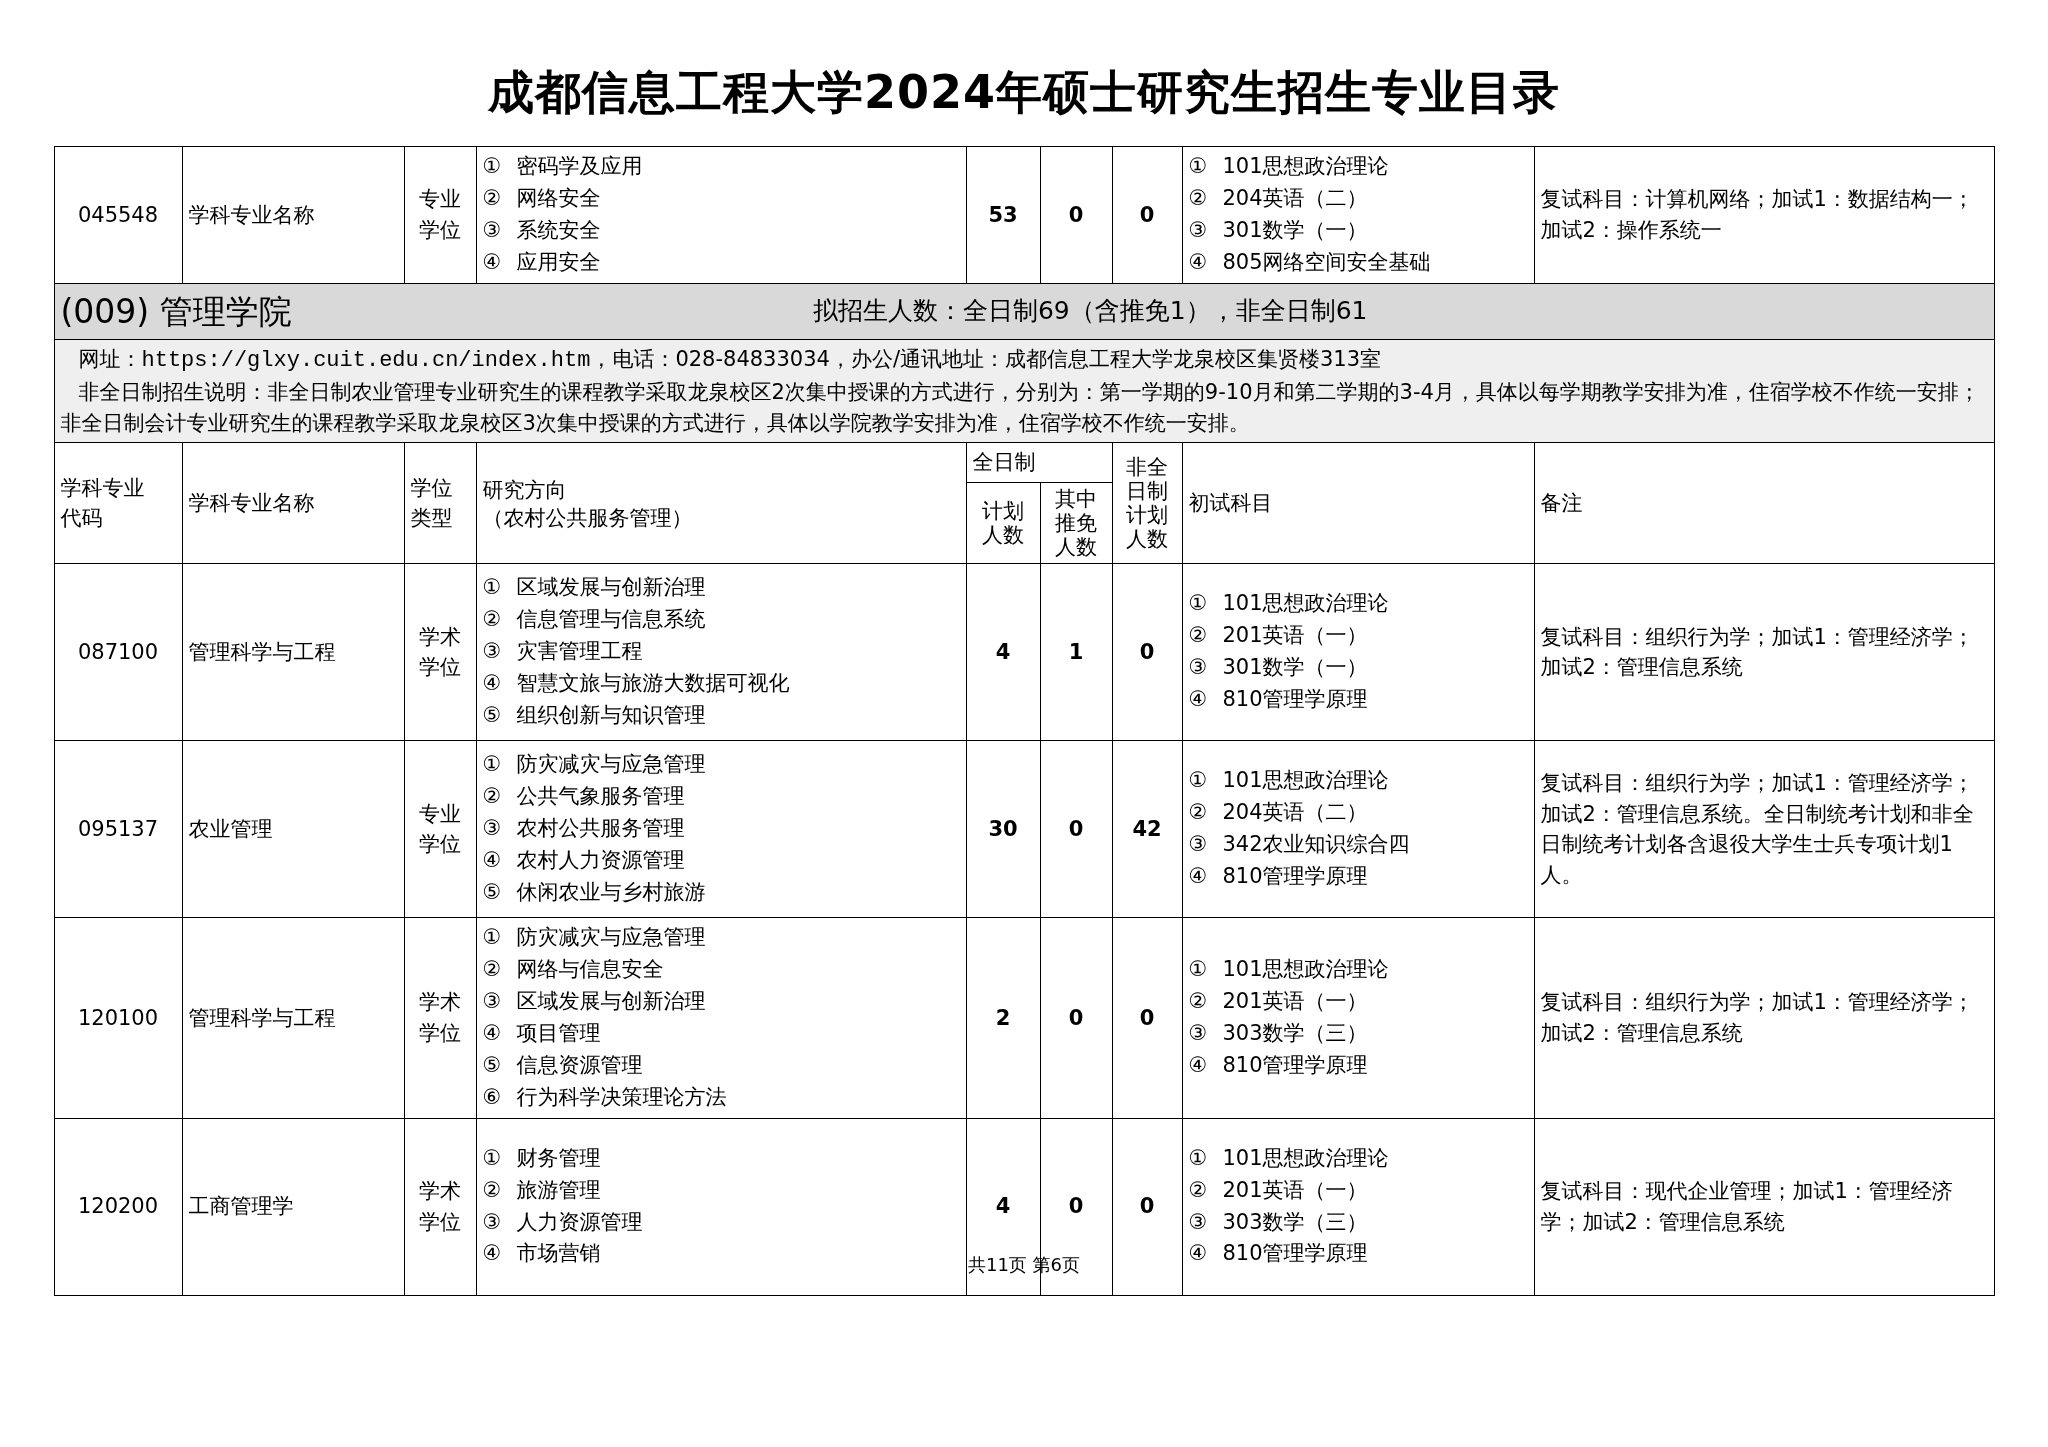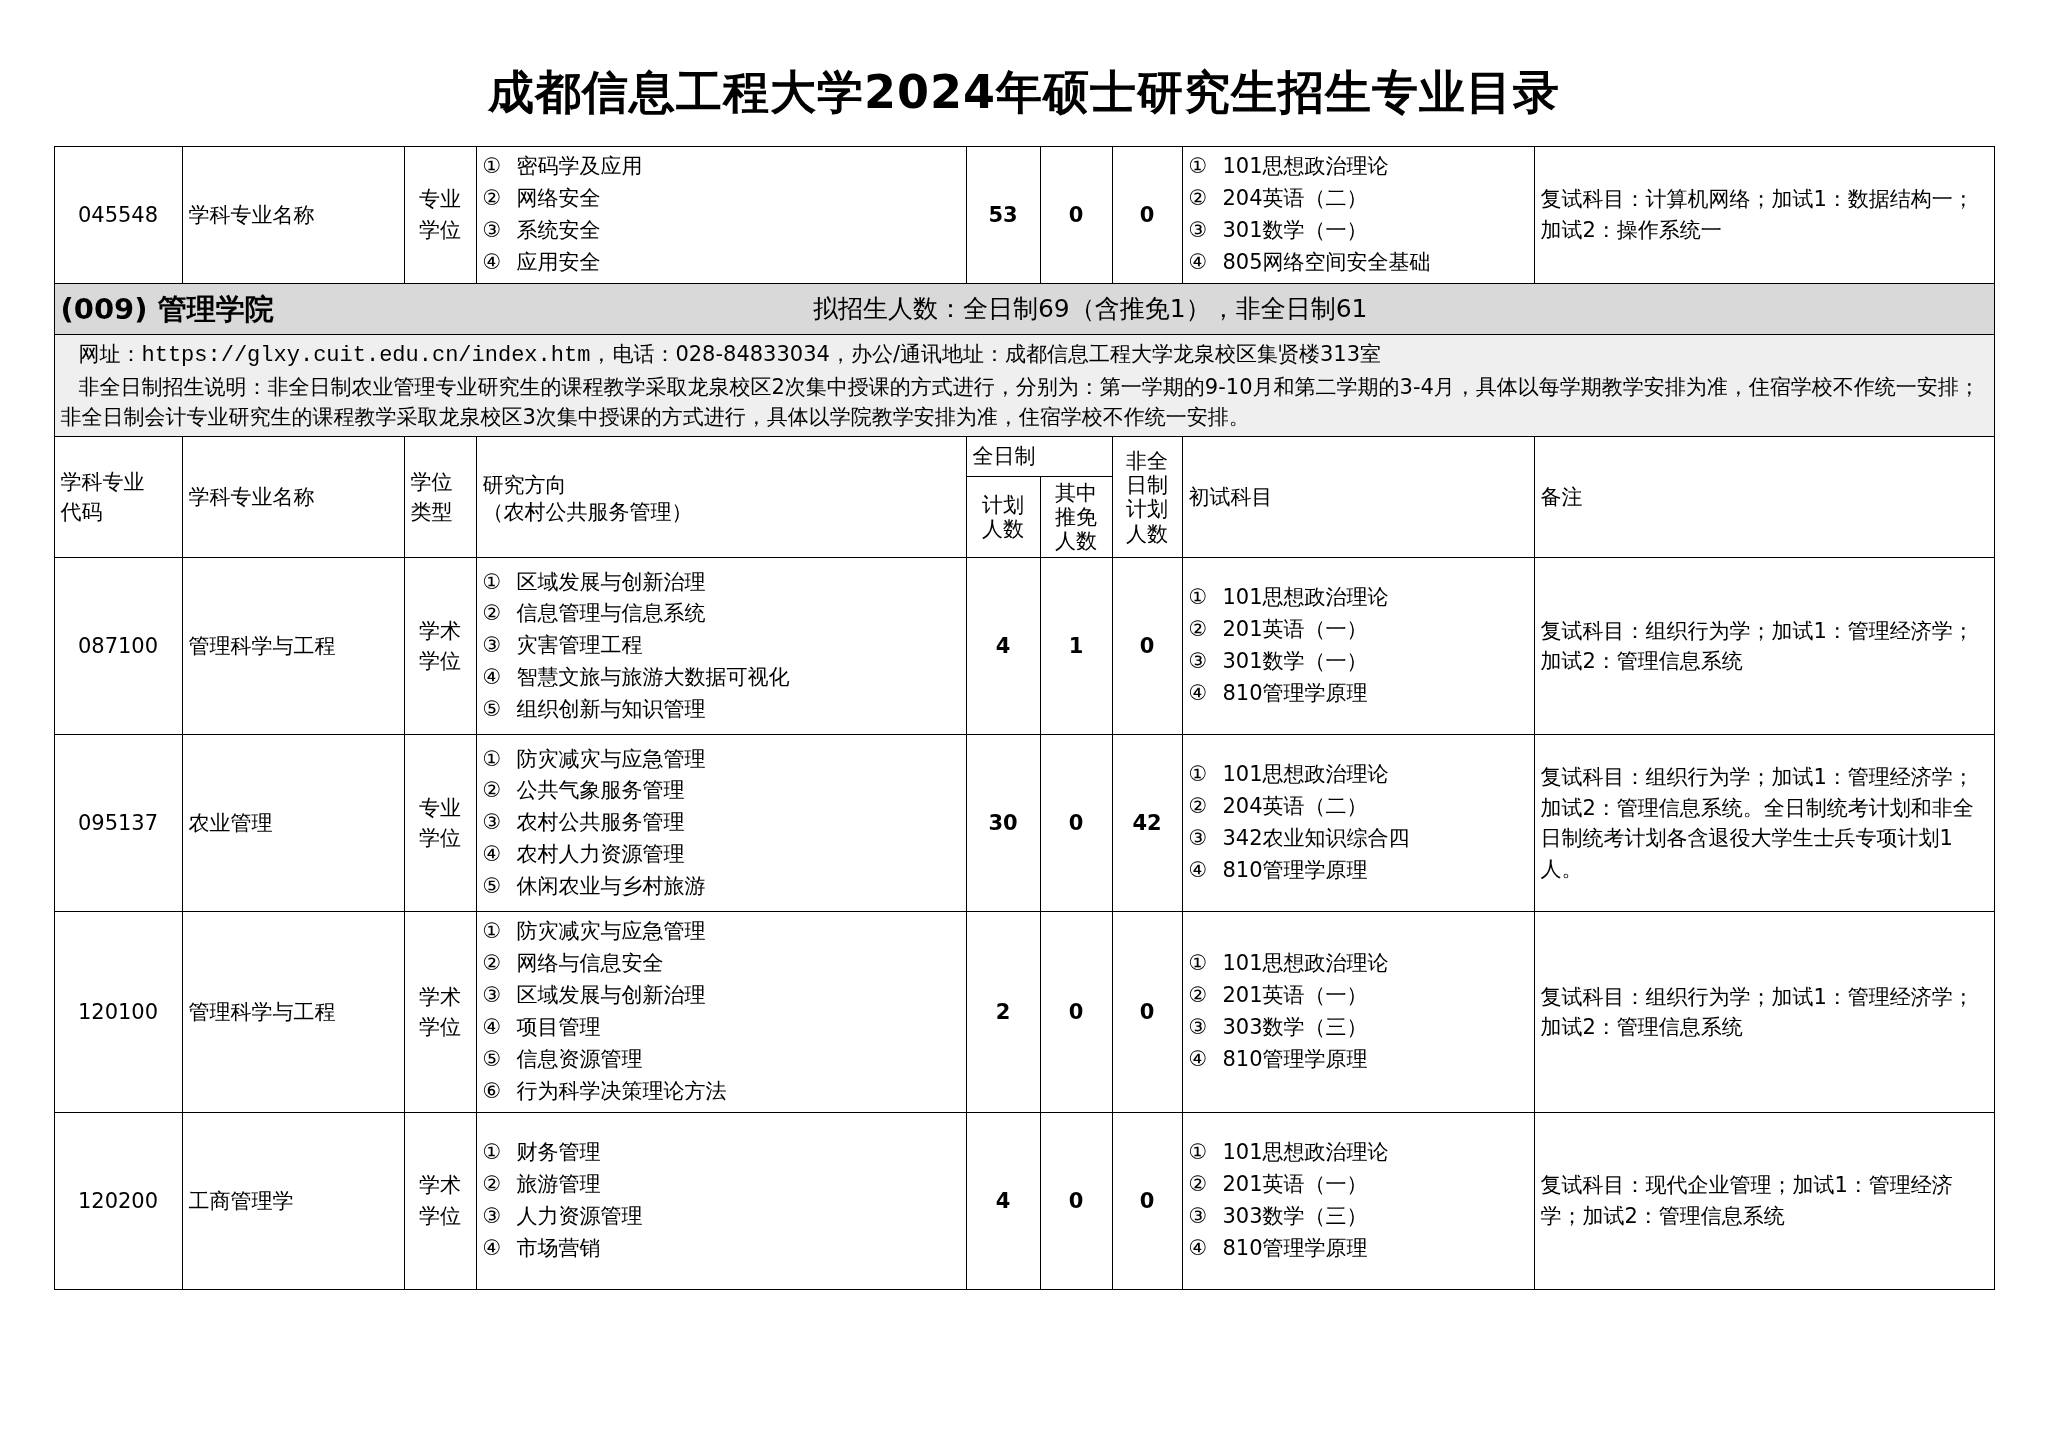--- a/index.html
+++ b/index.html
@@ -84,22 +84,22 @@
   .section-head td {
     background: #d9d9d9;
     padding: 8px 14px;
   }
   .section-head .sec-inner {
     display: flex;
     align-items: center;
     justify-content: space-between;
   }
   .section-head .sec-left {
-    font-size: 29px;
-    font-weight: bold;
+    font-size: 33px;
+    font-weight: normal;
     font-family: "DejaVu Sans", sans-serif;
   }
   .section-head .sec-right {
     font-size: 25px;
     font-family: "DejaVu Sans", sans-serif;
     padding-right: 620px;
   }
 
   .info-cell {
     background: #efefef;
@@ -482,13 +482,14 @@
                 <span class="marker">④</span>
                 <span class="txt">810管理学原理</span>
               </li>
           </ul>
         </td>
         <td class="remark">复试科目：现代企业管理；加试1：管理经济学；加试2：管理信息系统</td>
       </tr>
     </tbody>
   </table>
 
+  <div class="footer">共11页 第6页</div>
 </div>
 
 </body></html>

